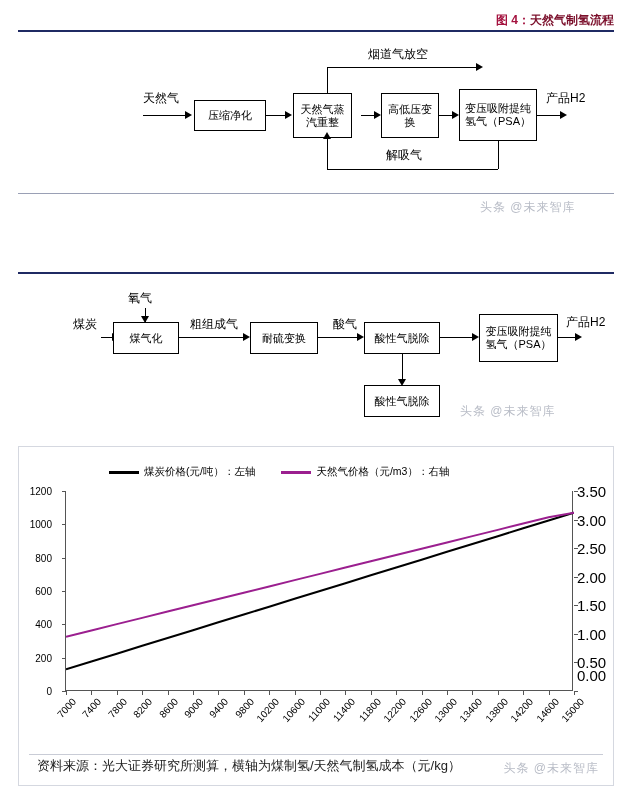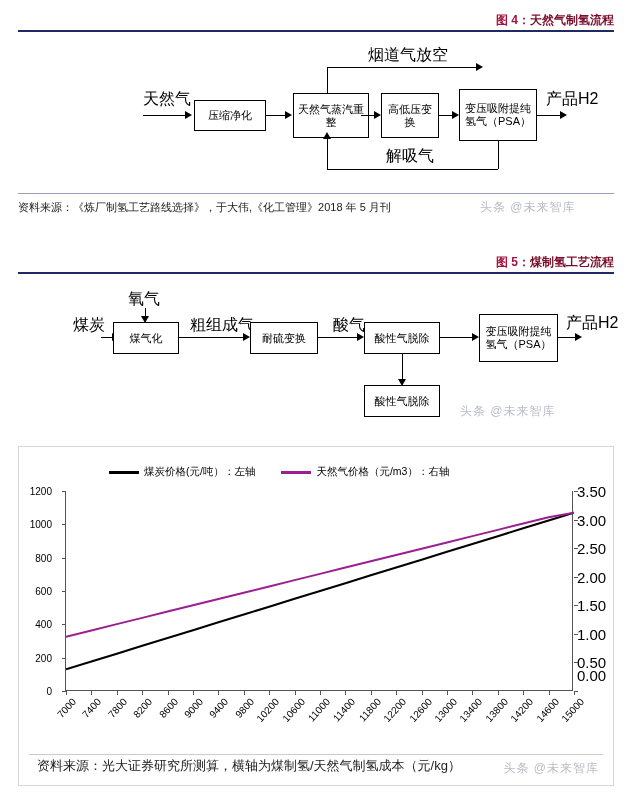--- a/index.html
+++ b/index.html
@@ -51,21 +51,21 @@
     line-height: 13px;
     text-align: center;
     display: flex;
     align-items: center;
     justify-content: center;
     box-sizing: border-box;
     padding: 2px;
   }
   .lbl {
     position: absolute;
-    font-size: 16px;
+    font-size: 12px;
     line-height: 13px;
     white-space: nowrap;
   }
   .line-h {
     position: absolute;
     height: 1px;
     background: #000;
   }
   .line-v {
     position: absolute;
@@ -230,21 +230,21 @@
 
   <div class="lbl" style="left:143px; top:92px;">天然气</div>
   <div class="line-h" style="left:143px; top:115px; width:42px;"></div>
   <div class="arrow-r" style="left:185px; top:111px;"></div>
 
   <div class="box" style="left:194px; top:100px; width:72px; height:31px;">压缩净化</div>
 
   <div class="line-h" style="left:266px; top:115px; width:20px;"></div>
   <div class="arrow-r" style="left:285px; top:111px;"></div>
 
-  <div class="box" style="left:293px; top:93px; width:76px; height:45px;">天然气蒸汽重整</div>
+  <div class="box" style="left:293px; top:93px; width:59px; height:45px;">天然气蒸汽重整</div>
 
   <div class="line-h" style="left:361px; top:115px; width:14px;"></div>
   <div class="arrow-r" style="left:374px; top:111px;"></div>
 
   <div class="box" style="left:381px; top:93px; width:58px; height:45px;">高低压变换</div>
 
   <div class="line-h" style="left:439px; top:115px; width:14px;"></div>
   <div class="arrow-r" style="left:452px; top:111px;"></div>
 
   <div class="box" style="left:459px; top:89px; width:78px; height:52px;">变压吸附提纯氢气（PSA）</div>
@@ -258,26 +258,22 @@
   <div class="line-h" style="left:327px; top:67px; width:150px;"></div>
   <div class="arrow-r" style="left:476px; top:63px;"></div>
 
   <div class="lbl" style="left:386px; top:149px;">解吸气</div>
   <div class="line-v" style="left:498px; top:141px; height:28px;"></div>
   <div class="line-h" style="left:327px; top:169px; width:171px;"></div>
   <div class="line-v" style="left:327px; top:138px; height:31px;"></div>
   <div class="arrow-u" style="left:323px; top:132px;"></div>
 
   <div class="source-rule" style="top:193px;"></div>
-  <div class="source" style="top:200px;">资料来源：《炼厂制氢工艺路线选择》，于大伟,《化工管理》2018 年 5 月刊</div>
   <div class="watermark" style="left:480px; top:199px;">头条 @未来智库</div>
 
-  <div class="fig-caption" style="top:254px;">
-    <span class="num">图 5：</span><span class="ttl">煤制氢工艺流程</span>
-  </div>
   <div class="caption-rule" style="top:272px;"></div>
 
   <div class="lbl" style="left:73px; top:318px;">煤炭</div>
   <div class="line-h" style="left:101px; top:337px; width:12px;"></div>
   <div class="arrow-r" style="left:112px; top:333px;"></div>
 
   <div class="lbl" style="left:128px; top:292px;">氧气</div>
   <div class="line-v" style="left:145px; top:308px; height:14px;"></div>
   <div class="arrow-d" style="left:141px; top:316px;"></div>
 

